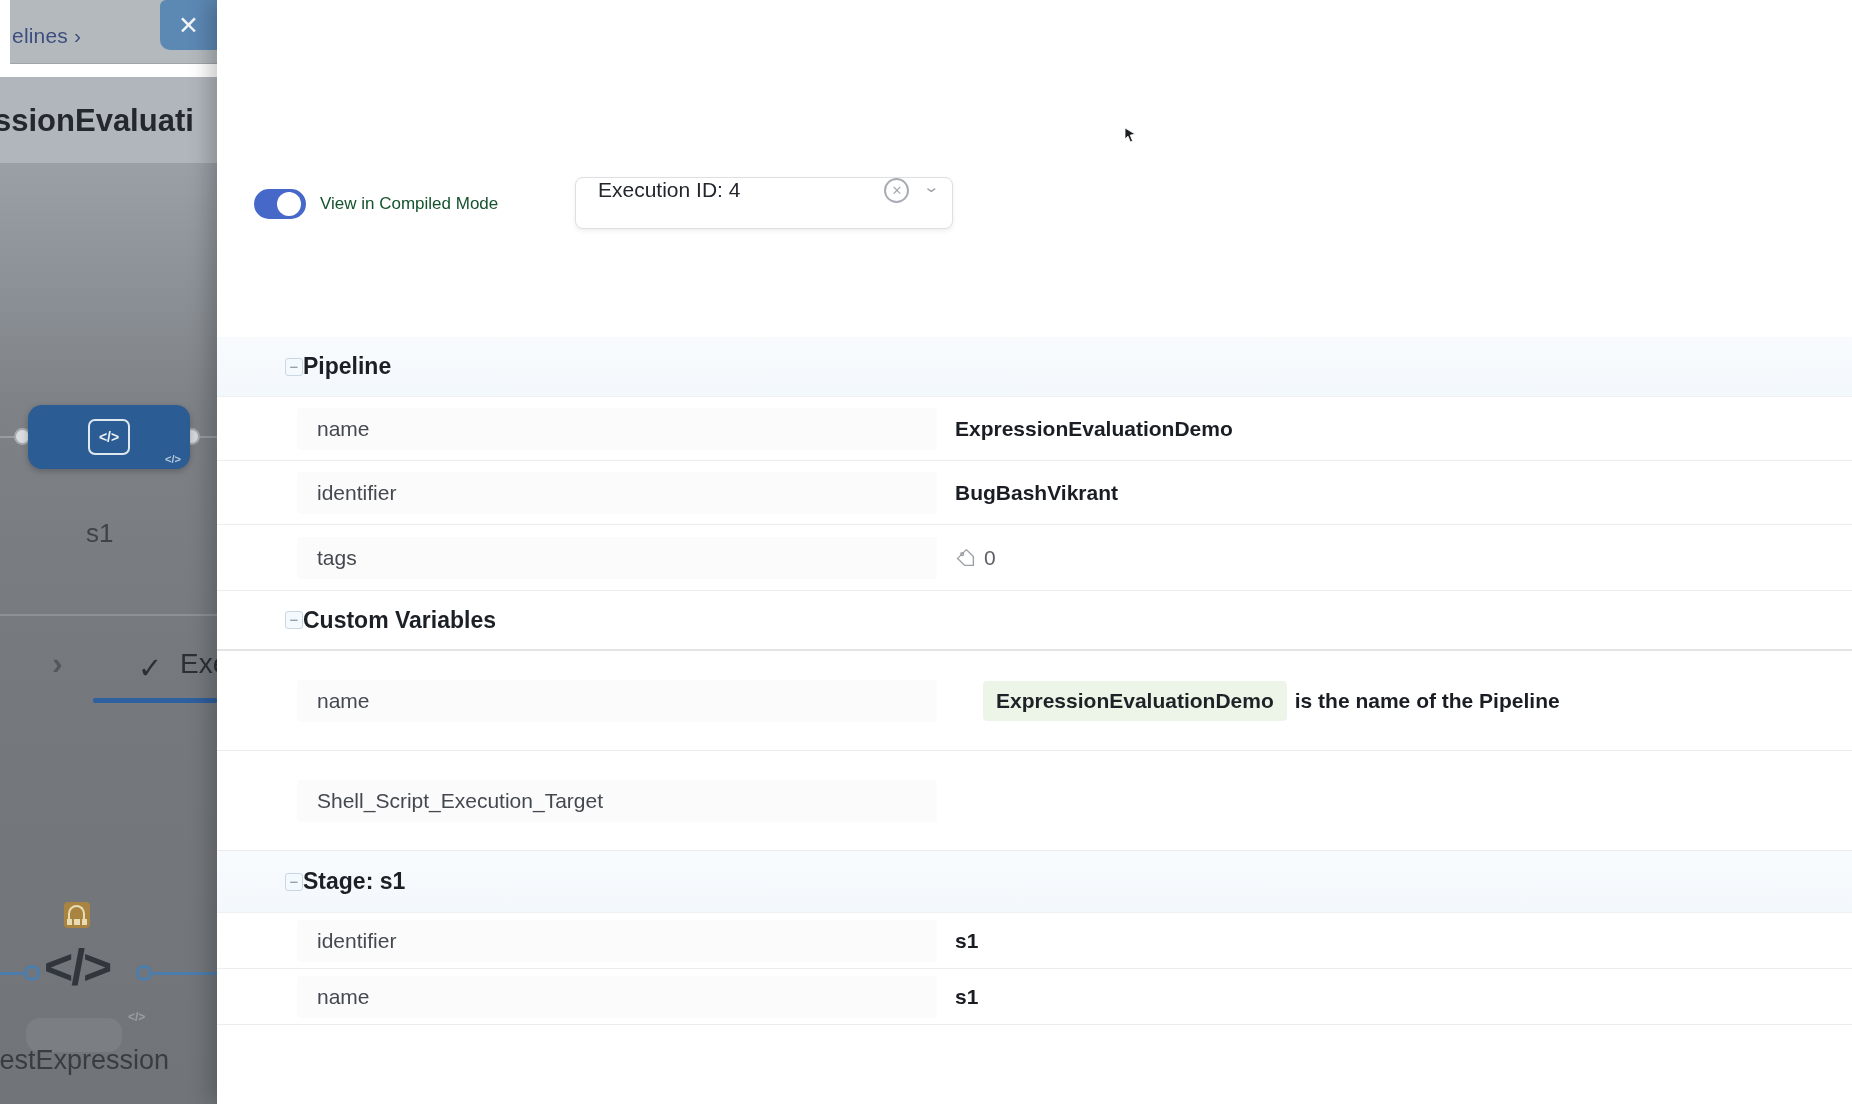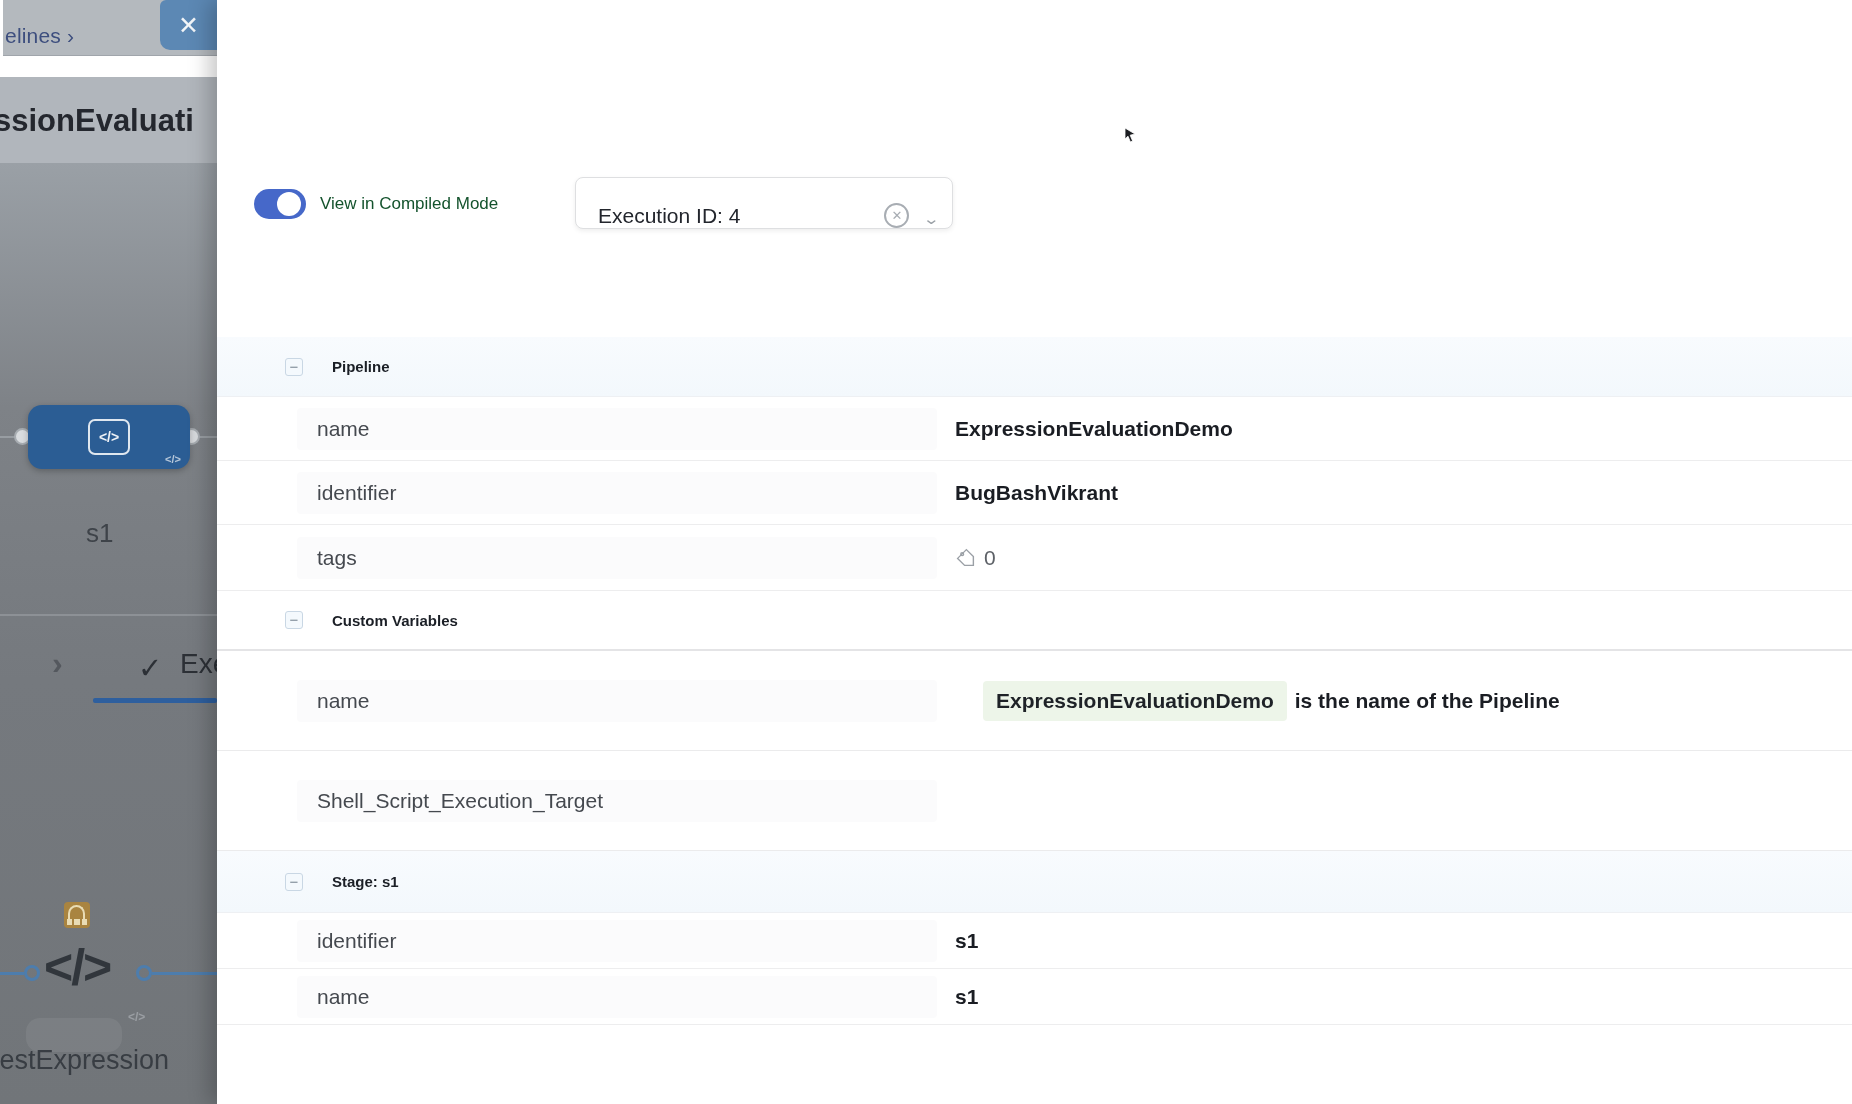--- a/index.html
+++ b/index.html
@@ -2,21 +2,21 @@
 <html><head>
 <meta charset="utf-8">
 <style>
   * { margin:0; padding:0; box-sizing:border-box; }
   html,body { width:1852px; height:1104px; overflow:hidden; background:#fff;
               font-family:"Liberation Sans","DejaVu Sans",sans-serif; }
   .screen { position:relative; width:1852px; height:1104px; overflow:hidden; }
 
   
   .underlay { position:absolute; left:0; top:0; width:217px; height:1104px; overflow:hidden; }
-  .u-topbar { position:absolute; left:3px; top:0; width:100%; height:56px; background:#b4b9be; border-bottom:1px solid #a0a5ab; }
+  .u-topbar { position:absolute; left:10px; top:0; width:100%; height:64px; background:#b4b9be; border-bottom:1px solid #a0a5ab; }
   .breadcrumb { position:absolute; left:2px; top:24px; font-size:21px; color:#3d4e7e; letter-spacing:.2px; white-space:nowrap; }
   .u-titlebar { position:absolute; left:0; top:77px; width:100%; height:86px; background:#b1b6bc; }
   .cut-title { position:absolute; left:-6px; top:26px; font-size:31px; font-weight:700; color:#24272e; white-space:nowrap; }
   .u-canvas { position:absolute; left:0; top:163px; width:100%; height:941px;
               background:linear-gradient(180deg,#9aa0a6 0%,#7e8287 26%,#75797e 55%,#717579 100%); }
   .u-divider { position:absolute; left:0; top:451px; width:100%; height:2px; background:#8d9196; }
 
   
   .node-line { position:absolute; height:2px; background:#989da2; top:273px; }
   .node-dot { position:absolute; width:17px; height:17px; border-radius:50%; background:#d9dcdf; border:2px solid #a7acb1; top:265px; }
@@ -61,21 +61,21 @@
 
   .cursor { position:absolute; left:907px; top:128px; width:14px; height:16px; z-index:5; }
 
   .toggle-row { position:absolute; left:37px; top:178px; height:52px; display:flex; align-items:center; }
   .toggle { position:relative; width:52px; height:30px; border-radius:15px; background:#4668c9; cursor:pointer; flex:none; }
   .toggle .knob { position:absolute; left:23px; top:3px; width:24px; height:24px; border-radius:50%; background:#fff; }
   .toggle-label { margin-left:14px; font-size:17px; color:#14532d; white-space:nowrap; }
 
   .exec-select { position:absolute; left:358px; top:177px; width:378px; height:52px; background:#fff;
                  border:1px solid #dedfe1; border-radius:8px; box-shadow:0 2px 5px rgba(0,0,0,.07);
-                 display:flex; align-items:flex-end; padding:0 14px 0 22px; cursor:pointer; }
+                 display:flex; align-items:flex-start; padding:0 14px 0 22px; cursor:pointer; }
   .exec-value { flex:1; font-size:21px; color:#23262d; white-space:nowrap; }
   .clear-circle { width:25px; height:25px; border:2px solid #a8adb3; border-radius:50%; color:#a8adb3;
                   font-size:13px; line-height:21px; text-align:center; flex:none; }
   .select-chevron { margin-left:16px; color:#9aa0a6; font-size:15px; flex:none; transform:scaleX(1.4); }
 
   .col-headers { position:absolute; left:0; top:292px; width:100%; height:26px; }
   .col-h { position:absolute; font-size:15px; font-weight:700; color:#66696f; letter-spacing:.6px; }
   .col-h.var { left:60px; }  .col-h.val { left:738px; }
 
   .vtable { position:absolute; left:0; top:337px; width:100%; }
@@ -83,21 +83,21 @@
   .sec-header { border-bottom:1px solid #eef0f3; }
   .sec-blue { background:linear-gradient(180deg,#f8fbfe,#f3f8fc); }
   .sec-plain { background:#fff; border-bottom:2px solid #e4e4e6; }
   .section-0 .vrow.data { height:64px; }
   .section-0 .vrow.data:last-child { height:66px; }
   .section-1 .vrow.data { height:100px; border-bottom:1px solid #ebebec; }
   .section-2 .vrow.data { height:56px; }
   .sec-h60 { height:60px; } .sec-h62 { height:62px; }
   .collapse-box { width:18px; height:18px; margin-left:68px; border:1px solid #c9d7e4; border-radius:3px; background:#f4f9fd;
                   color:#7b8894; font-size:15px; line-height:15px; text-align:center; cursor:pointer; flex:none; }
-  .section-title { margin-left:29px; font-size:15px; font-weight:700; color:#1b1f26; }
+  .section-title { margin-left:0; font-size:23px; font-weight:700; color:#1b1f26; }
   .label-cell { position:absolute; left:80px; top:50%; transform:translateY(-50%); width:640px;
                 background:#fbfbfc; border-radius:4px; padding:9px 0 9px 20px; font-size:21px; color:#45494f; }
   .value-cell { position:absolute; left:738px; top:50%; transform:translateY(-50%); display:flex; align-items:center;
                 font-size:21px; font-weight:600; color:#1a1d23; white-space:nowrap; }
   .value-cell .pill { padding:8px 13px; border-radius:4px; }
   .value-cell .pill.green { background:#edf5e9; color:#1e2227; margin-left:28px; margin-right:8px; }
   .value-cell .pill.red { background:#f9ece8; color:#b03a2c; font-weight:700; margin-left:28px; }
   .tagsvg { width:21px; height:21px; margin-right:8px; flex:none; }
   .tag-zero { color:#5d6167; font-weight:400; }
 </style>

